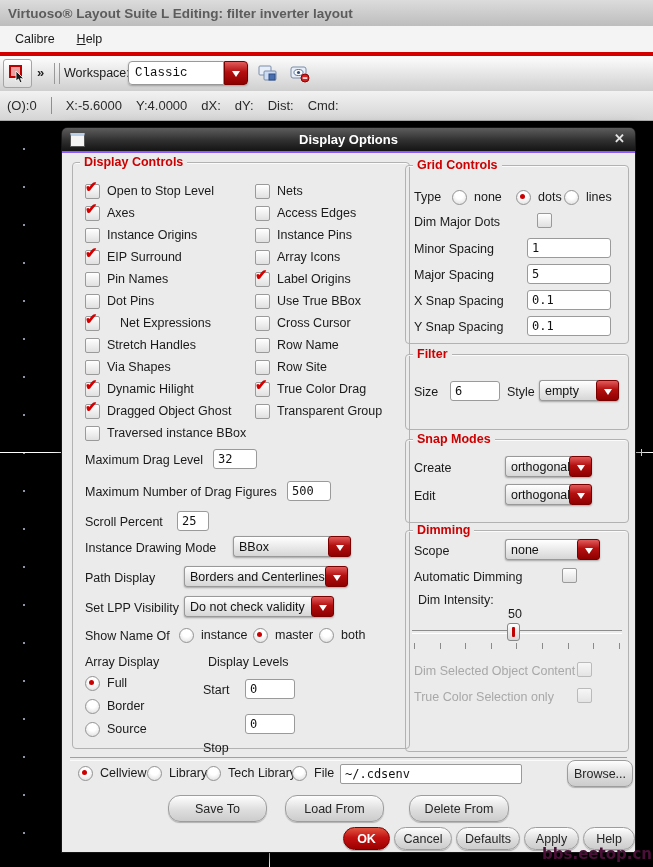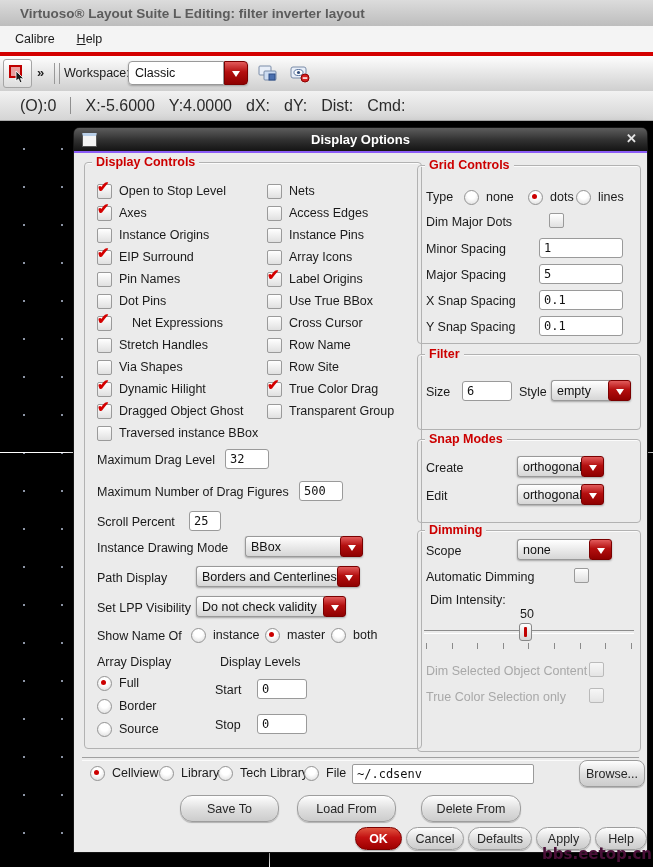--- a/index.html
+++ b/index.html
@@ -4,57 +4,57 @@
 <style>
   html,body{margin:0;padding:0;background:#222;}
   .screen{position:relative;width:653px;height:867px;overflow:hidden;
     font-family:"Liberation Sans",sans-serif;background:#000;}
   .abs{position:absolute;}
 
   
   .win-titlebar{left:0;top:0;width:653px;height:26px;
     background:linear-gradient(#dcdcdc,#bdbdbd);border-bottom:1px solid #9b9b9b;
     display:flex;align-items:center;}
-  .win-title{margin-left:20px;font-weight:700;font-size:13.5px;color:#5c5c5c;white-space:nowrap;}
+  .win-title{margin-left:8px;font-weight:700;font-size:13.5px;color:#5c5c5c;white-space:nowrap;}
   .menubar{left:0;top:26px;width:653px;height:26px;background:#f4f4f4;
     display:flex;align-items:center;gap:4px;padding-left:6px;box-sizing:border-box;}
   .menu-item{font-size:12.5px;color:#1a1a1a;padding:3px 9px;}
   .menu-item.accel::first-letter{text-decoration:underline;}
   .redline{left:0;top:52px;width:653px;height:4px;background:#d40000;}
   .toolbar{left:0;top:56px;width:653px;height:35px;
     background:linear-gradient(#fdfdfd,#cfcfcf);border-bottom:1px solid #aaa;}
   .tbtn{position:absolute;left:3px;top:3px;width:27px;height:27px;
     background:linear-gradient(#fff,#ddd);border:1px solid #a5a5a5;border-radius:3px;
     display:flex;align-items:center;justify-content:center;}
   .chev{position:absolute;left:37px;top:9px;font-weight:700;font-size:13px;color:#222;}
   .grip{position:absolute;left:54px;top:7px;height:21px;width:4px;
     border-left:1px solid #999;border-right:1px solid #999;}
   .ws-label{position:absolute;left:64px;top:10px;font-size:12.5px;color:#1a1a1a;}
   .combo{position:absolute;left:128px;top:5px;width:120px;height:24px;display:flex;
-    border-radius:4px;box-shadow:0 1px 2px rgba(0,0,0,.25);}
+    border-radius:4px;box-shadow:0 1px 2px rgba(0,0,0,.25);font-family:Liberation Mono, monospace;}
   .combo-body{flex:1;background:#fff;border:1px solid #999;border-radius:4px 0 0 4px;
     display:flex;align-items:center;padding:0 6px;font-size:12.5px;color:#111;}
   .combo-arr{width:22px;background:linear-gradient(#e25b5b,#b40f0f 45%,#8f0000);
     border:1px solid #7a0000;border-radius:0 4px 4px 0;display:flex;align-items:center;justify-content:center;}
   .combo-arr::after,.dd-arr::after{content:"";width:0;height:0;border:4px solid transparent;border-top:6px solid #fff;margin-top:6px;}
   .tico{position:absolute;top:6px;width:24px;height:23px;display:flex;align-items:center;justify-content:center;}
   .statusbar{left:0;top:91px;width:653px;height:30px;
     background:linear-gradient(#f2f2f2,#d5d5d5);border-bottom:1px solid #aaa;
-    display:flex;align-items:center;font-size:16px;color:#2b2b2b;gap:14px;padding-left:20px;box-sizing:border-box;}
+    display:flex;align-items:center;font-size:13px;color:#2b2b2b;gap:14px;padding-left:7px;box-sizing:border-box;}
   .st-sep{width:1px;height:17px;background:#8f8f8f;}
 
   
   .canvas{left:0;top:121px;width:653px;height:746px;background:#000;
     background-image:radial-gradient(circle,rgba(165,175,195,.85) 0.8px,transparent 1.1px);
     background-size:38px 38px;background-position:5px 9px;}
   .cline{position:absolute;background:#fff;}
 
   
   .dialog{left:62px;top:128px;width:573px;height:724px;z-index:5;border-radius:6px 6px 0 0;
-    box-shadow:0 0 0 1px #161616,3px 5px 16px rgba(0,0,0,.65);margin-left:12px;}
+    box-shadow:0 0 0 1px #161616,3px 5px 16px rgba(0,0,0,.65);}
   .dlg-title{position:relative;height:23px;border-radius:5px 5px 0 0;
     background:linear-gradient(#5d5d5d,#2f2f2f 55%,#141414);
     display:flex;align-items:center;justify-content:center;color:#fff;font-weight:700;font-size:13px;}
   .win-ico{position:absolute;left:8px;top:5px;width:13px;height:10px;background:#f4f4f4;
     border:1px solid #555;border-top:3px solid #b9cfe8;border-radius:1px;}
   .dlg-x{position:absolute;right:10px;top:3px;color:#e4e4e4;font-size:13px;font-weight:700;}
   .dlg-body{position:absolute;top:23px;left:0;right:0;bottom:0;background:#ebebeb;
     border-top:2px solid #8b5cf6;}
 
   .grp{position:absolute;border:1px solid #b2b2b2;border-radius:4px;
@@ -317,21 +317,21 @@
         <div class="row" style="left:12px;top:532px;">
             <span class="rad"></span>
             <span>Border</span>
           </div>
         <div class="row" style="left:12px;top:555px;">
             <span class="rad"></span>
             <span>Source</span>
           </div>
         <span class="lbl" style="left:130px;top:520px;">Start</span>
         <input class="ti" style="left: 172px; top: 516px; width: 50px;" value="0">
-        <span class="lbl" style="left:130px;top:555px;">Stop</span>
+        <span class="lbl" style="left:130px;top:578px;">Stop</span>
         <input class="ti" style="left: 172px; top: 551px; width: 50px;" value="0">
       </div>
 
       <div class="grp" style="left:343px;top:12px;width:222px;height:177px;">
         <span class="grp-label">Grid Controls</span>
         <span class="lbl" style="left:8px;top:24px;">Type</span>
         <div class="row" style="left:46px;top:20px;">
             <span class="rad"></span>
             <span>none</span>
           </div>

